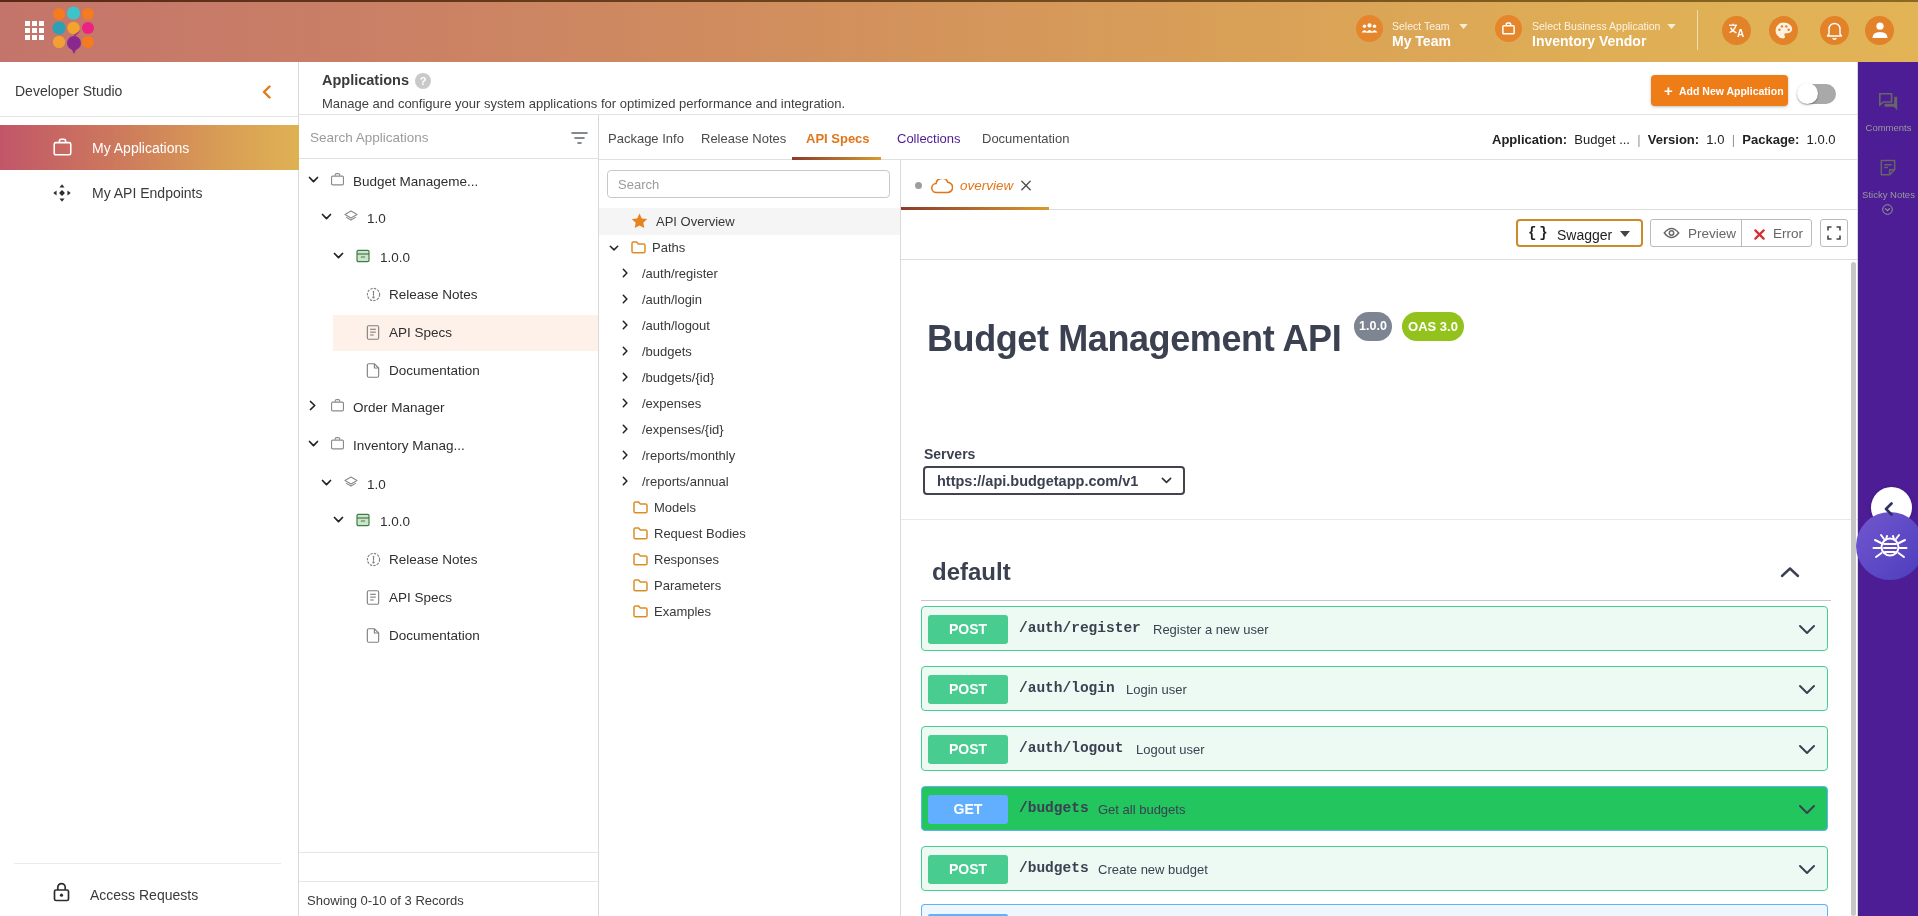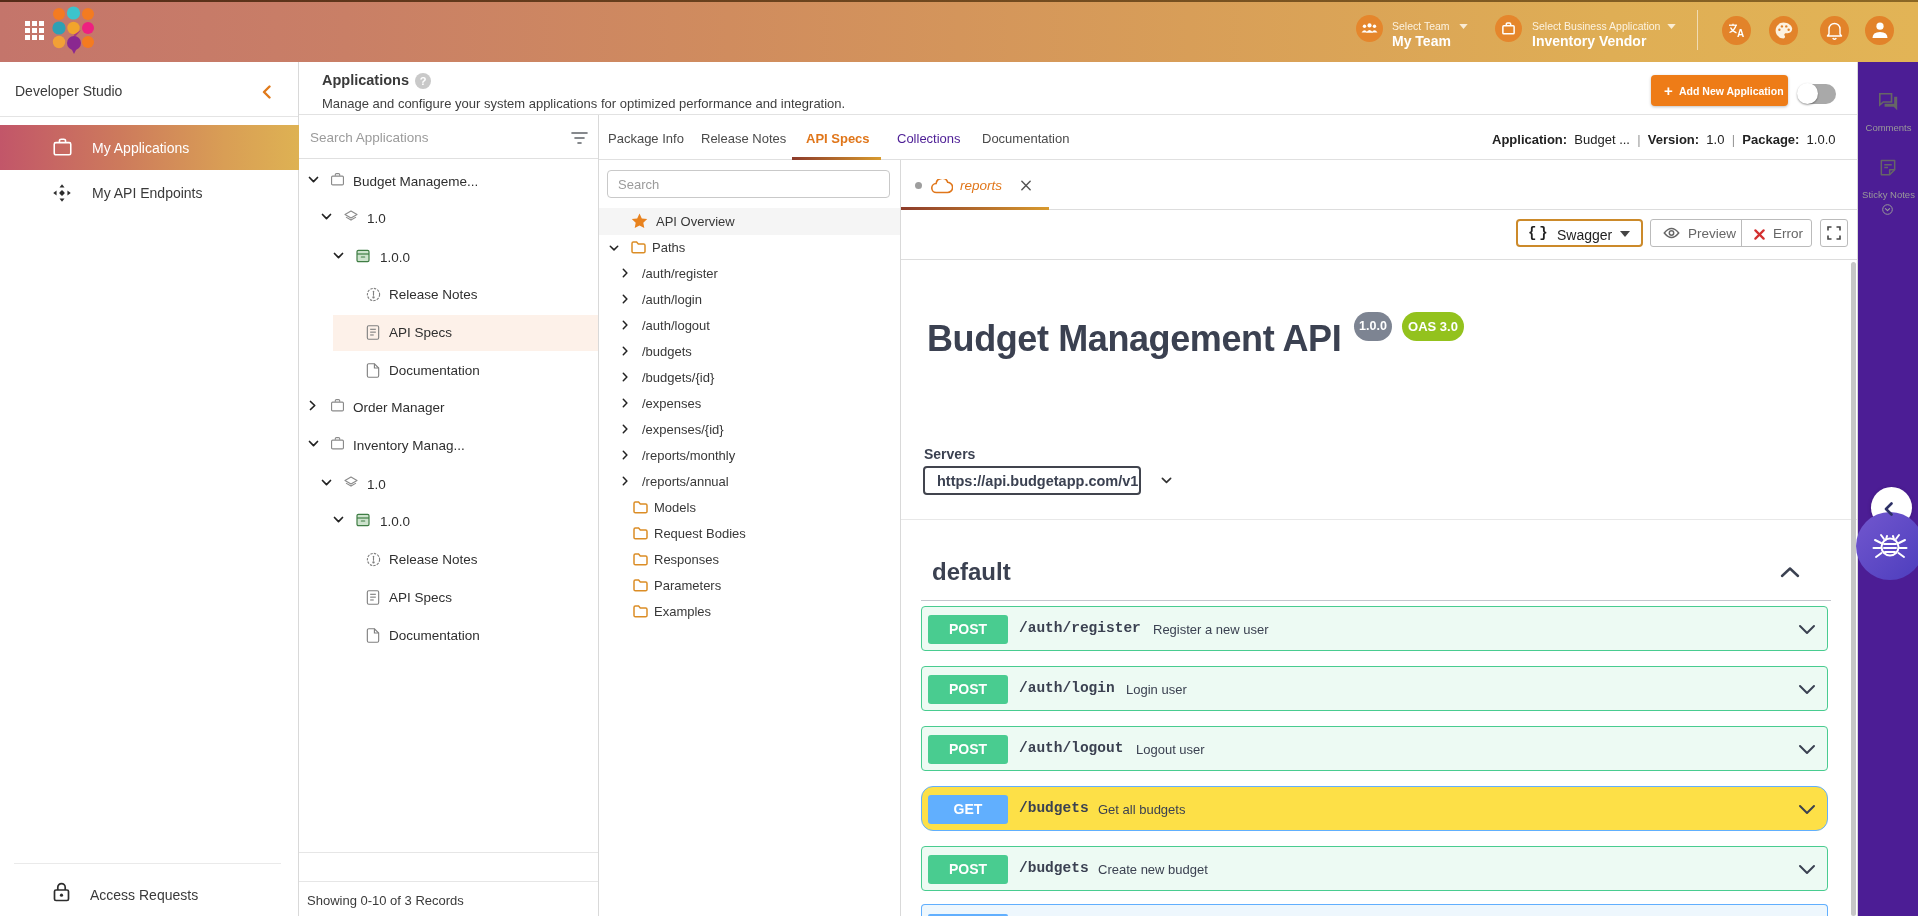--- a/index.html
+++ b/index.html
@@ -404,21 +404,21 @@
   <div class="treetxt2" style="left:56px;top:444px">Examples</div>
 </div>
 
 <div class="abs" id="swagger" style="left:900px;top:160px;width:957px;height:756px;background:#fff">
 
   <div class="hline" style="left:0;top:49px;width:957px;background:#ddd"></div>
   <div class="abs" style="left:15px;top:22px;width:7px;height:7px;border-radius:50%;background:#9e9e9e"></div>
   <svg class="abs" style="left:31px;top:19px" width="22" height="15" viewBox="0 0 22 15">
       <path d="M5.5 13.5 a4.5 4.5 0 0 1-0.4-9 a6 6 0 0 1 11.6-1.2 a4.9 4.9 0 0 1-0.4 10.2 Z" fill="none" stroke="#e0761a" stroke-width="1.6"></path>
     </svg>
-  <div class="abs" style="left:60px;top:18px;font-size:13.5px;font-style:italic;color:#e0761a">reports</div>
+  <div class="abs" style="left:60px;top:18px;font-size:13.5px;font-style:italic;color:#e0761a">overview</div>
   <svg class="abs" style="left:120px;top:19px" width="12" height="13" viewBox="0 0 13 13">
       <g stroke="#555" stroke-width="1.6" stroke-linecap="round">
         <path d="M2 2 L11 11"></path>
         <path d="M11 2 L2 11"></path>
       </g>
     </svg>
   <div class="abs" style="left:0;top:47px;width:149px;height:3px;background:linear-gradient(90deg,#8c3a2a,#d89a2e)"></div>
 
   <div class="hline" style="left:0;top:99px;width:957px;background:#ddd"></div>
   <div class="abs" style="left:616px;top:59px;width:127px;height:28px;border:2px solid #cc8a2a;border-radius:4px;background:#fff">
@@ -454,21 +454,21 @@
           <path d="M4.5 13 H1 V9.5"></path>
         </g>
       </svg>
   </div>
 
   <div class="abs" style="left:27px;top:158px;font-size:36px;font-weight:bold;color:#3b4151;letter-spacing:-0.4px">Budget Management API</div>
   <div class="abs" style="left:454px;top:152px;width:38px;height:29px;border-radius:15px;background:#7d8492;color:#fff;font-size:12.5px;font-weight:bold;text-align:center;line-height:29px">1.0.0</div>
   <div class="abs" style="left:502px;top:152px;width:62px;height:29px;border-radius:15px;background:#93c21d;color:#fff;font-size:13px;font-weight:bold;text-align:center;line-height:29px">OAS 3.0</div>
 
   <div class="abs" style="left:24px;top:286px;font-size:14px;font-weight:bold;color:#3b4151">Servers</div>
-  <div class="abs" style="left:23px;top:306px;width:218px;height:29px;border:2px solid #41444e;border-radius:4px;background:#fff">
+  <div class="abs" style="left:23px;top:306px;width:262px;height:29px;border:2px solid #41444e;border-radius:4px;background:#fff">
     <span style="position:absolute;left:12px;top:5px;font-size:14.5px;font-weight:bold;color:#3b4151">https://api.budgetapp.com/v1</span>
     <svg style="position:absolute;left:236px;top:9px" width="11" height="7" viewBox="0 0 11 7">
         <polyline points="1.4,1.4 5.5,5.3 9.6,1.4" fill="none" stroke="#333" stroke-width="1.7" stroke-linecap="round" stroke-linejoin="round"></polyline>
       </svg>
   </div>
   <div class="hline" style="left:0;top:359px;width:957px;background:#e8e8e8"></div>
 
   <div class="abs" style="left:32px;top:398px;font-size:24px;font-weight:bold;color:#3b4151">default</div>
   <svg class="abs" style="left:880px;top:406px" width="20" height="12" viewBox="0 0 20 12">
       <polyline points="2,10 10,2.5 18,10" fill="none" stroke="#3b4151" stroke-width="2.4" stroke-linecap="round" stroke-linejoin="round"></polyline>
@@ -492,21 +492,21 @@
       </svg>
   </div>
   <div class="abs" style="left:21px;top:566px;width:907px;height:45px;background:#edfaf3;border:1px solid #49cc90;border-radius:4px">
     <div class="abs" style="left:6px;top:8px;width:80px;height:29px;background:#49cc90;border-radius:3px;color:#fff;font-size:14px;font-weight:bold;text-align:center;line-height:29px">POST</div>
     <span style="position:absolute;left:97px;top:13px;font-family:'Liberation Mono',monospace;font-size:14.5px;font-weight:bold;color:#3b4151">/auth/logout</span>
     <span style="position:absolute;left:214px;top:15px;font-size:13px;color:#3b4151">Logout user</span>
     <svg class="abs" style="left:876px;top:17px" width="18" height="11" viewBox="0 0 18 11">
         <polyline points="2,2 9,9 16,2" fill="none" stroke="#3b4151" stroke-width="2" stroke-linecap="round" stroke-linejoin="round"></polyline>
       </svg>
   </div>
-  <div class="abs" style="left:21px;top:626px;width:907px;height:45px;background:#fde047;border:1px solid #61affe;border-radius:12px">
+  <div class="abs" style="left:21px;top:626px;width:907px;height:45px;background:#22c55e;border:1px solid #61affe;border-radius:4px">
     <div class="abs" style="left:6px;top:8px;width:80px;height:29px;background:#61affe;border-radius:3px;color:#fff;font-size:14px;font-weight:bold;text-align:center;line-height:29px">GET</div>
     <span style="position:absolute;left:97px;top:13px;font-family:'Liberation Mono',monospace;font-size:14.5px;font-weight:bold;color:#3b4151">/budgets</span>
     <span style="position:absolute;left:176px;top:15px;font-size:13px;color:#3b4151">Get all budgets</span>
     <svg class="abs" style="left:876px;top:17px" width="18" height="11" viewBox="0 0 18 11">
         <polyline points="2,2 9,9 16,2" fill="none" stroke="#3b4151" stroke-width="2" stroke-linecap="round" stroke-linejoin="round"></polyline>
       </svg>
   </div>
   <div class="abs" style="left:21px;top:686px;width:907px;height:45px;background:#edfaf3;border:1px solid #49cc90;border-radius:4px">
     <div class="abs" style="left:6px;top:8px;width:80px;height:29px;background:#49cc90;border-radius:3px;color:#fff;font-size:14px;font-weight:bold;text-align:center;line-height:29px">POST</div>
     <span style="position:absolute;left:97px;top:13px;font-family:'Liberation Mono',monospace;font-size:14.5px;font-weight:bold;color:#3b4151">/budgets</span>

